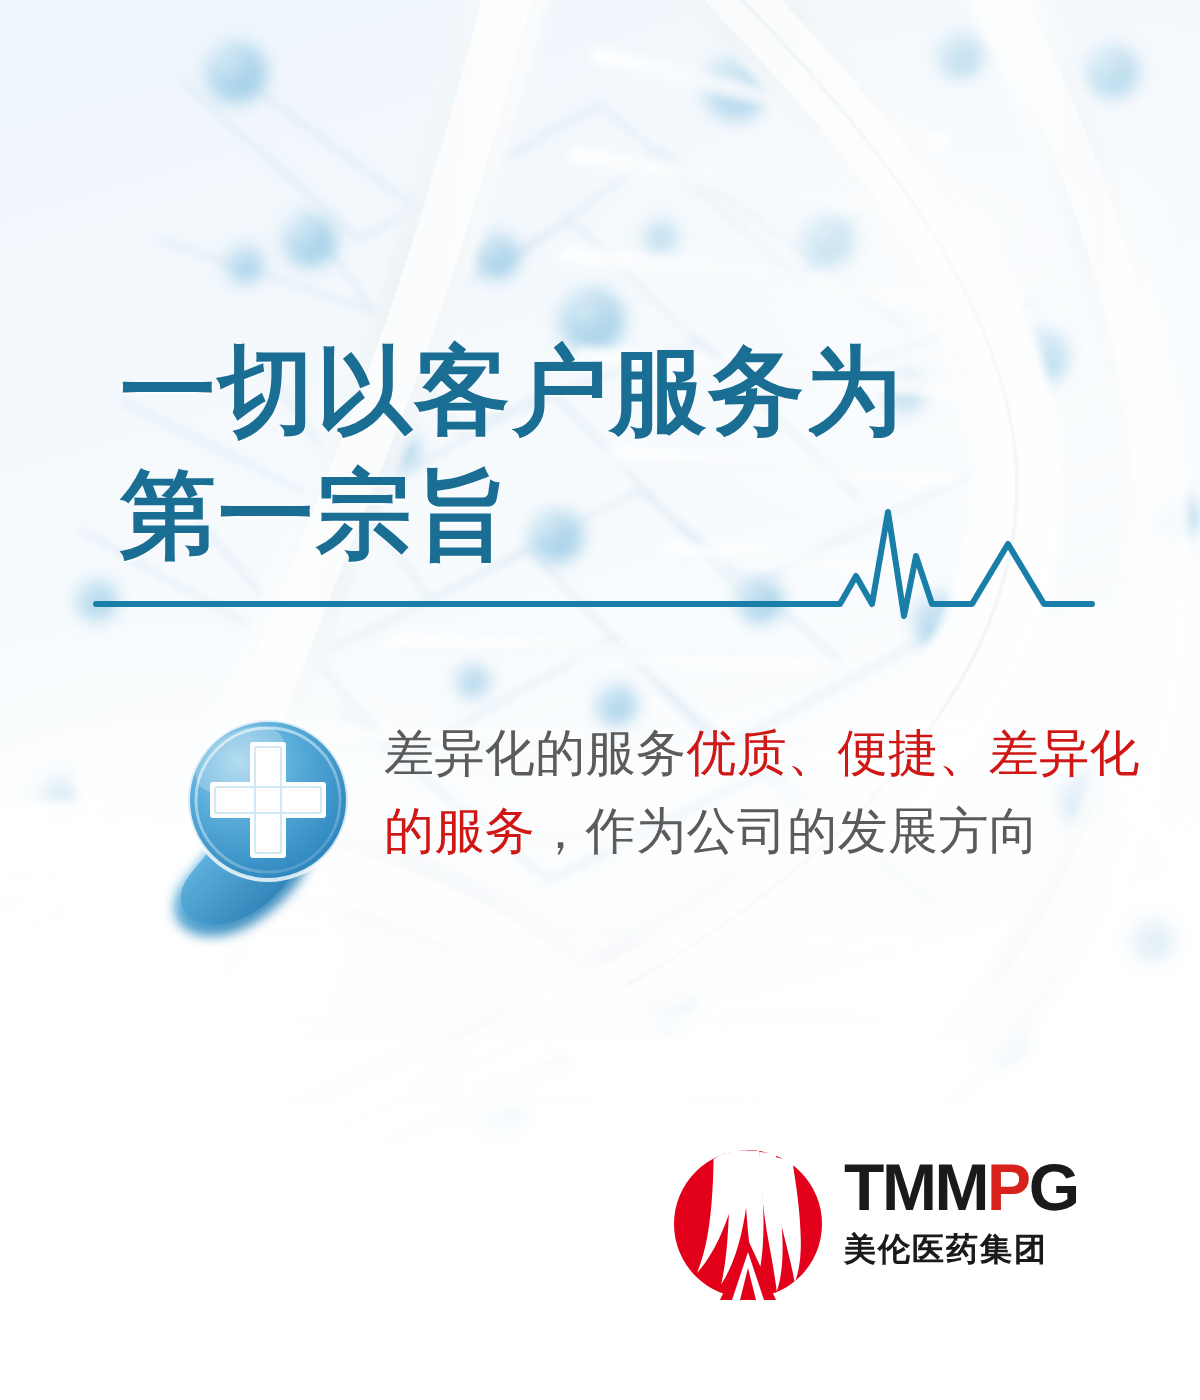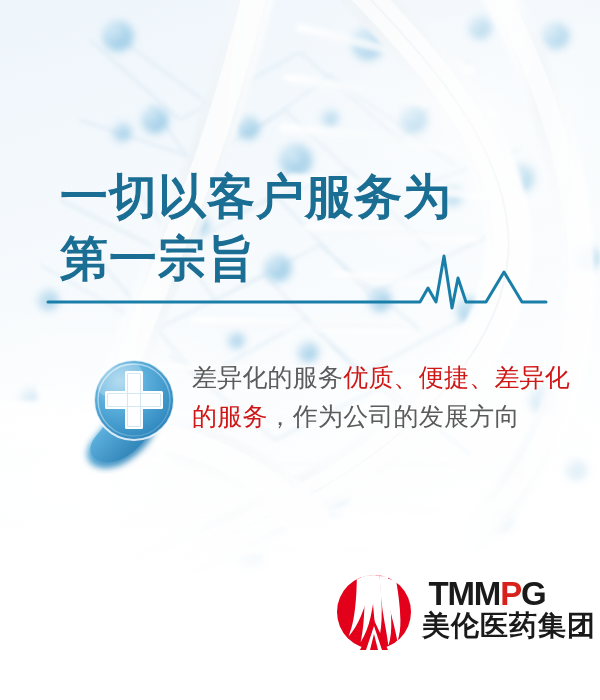--- a/index.html
+++ b/index.html
@@ -133,27 +133,26 @@
     width: 130px;
   }
   .logo-latin {
     font-family: "Liberation Sans", "DejaVu Sans", sans-serif;
     font-weight: 700;
     font-size: 33px;
     line-height: 36px;
     letter-spacing: -1.2px;
     color: #1a1a1a;
     white-space: nowrap;
-    text-align: center;
   }
   .logo-latin .accent { color: #d8211b; }
   .logo-cn {
     font-family: "Liberation Sans", "DejaVu Sans", sans-serif;
     font-weight: 700;
-    font-size: 28px;
+    font-size: 16px;
     line-height: 28px;
     letter-spacing: 1px;
     color: #1a1a1a;
     white-space: nowrap;
   }
 </style>
 </head>
 <body>
 
 <div id="poster">

